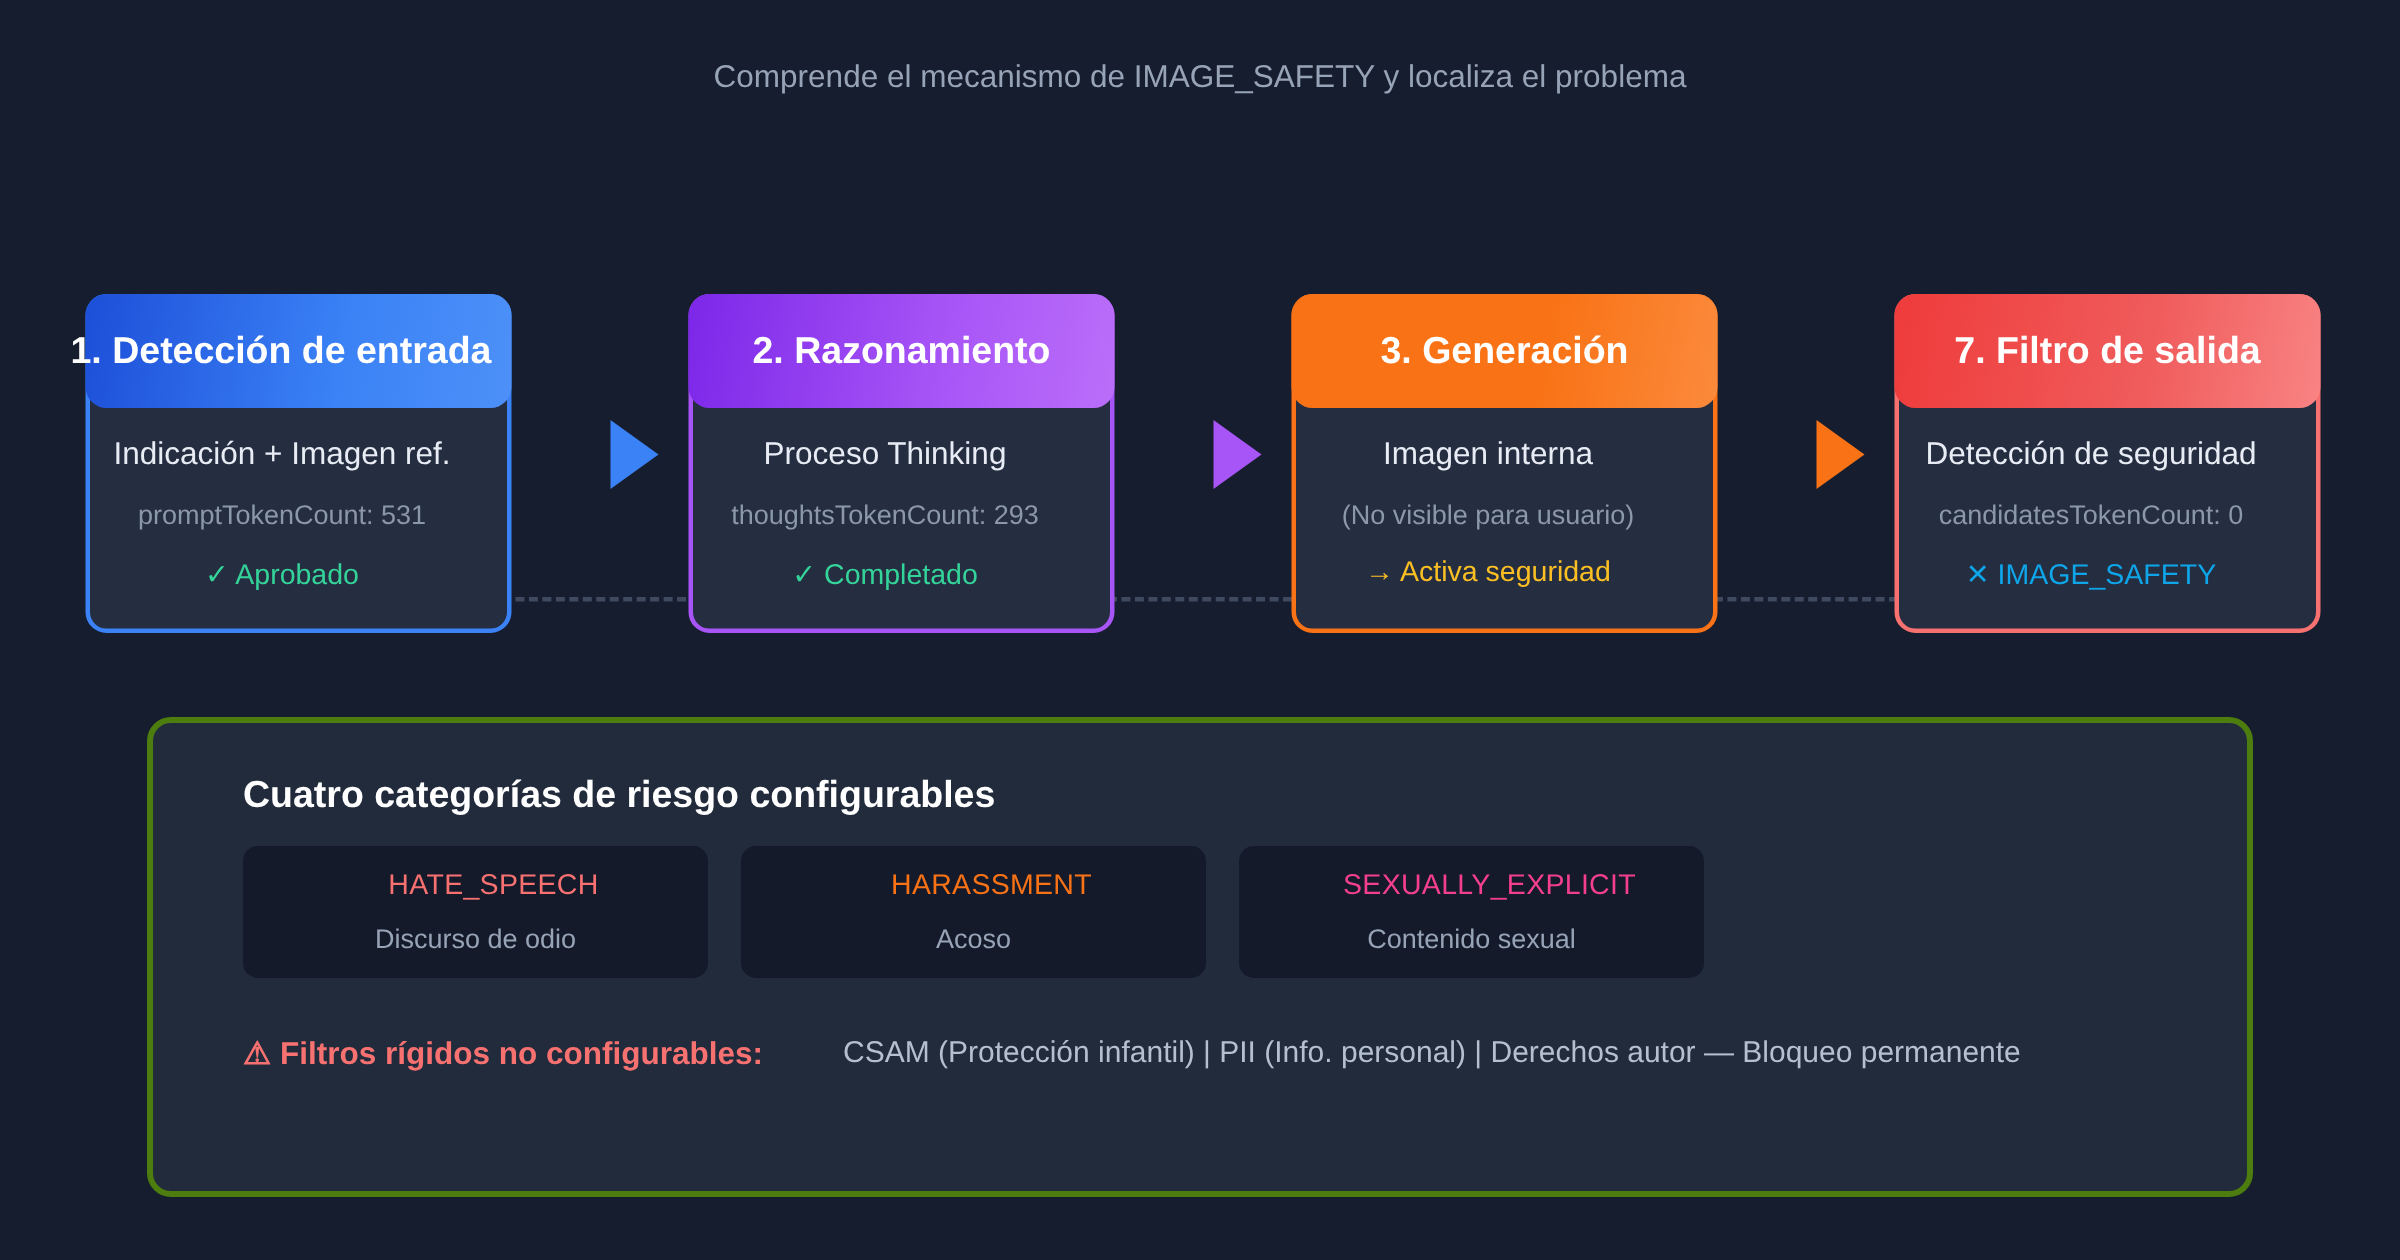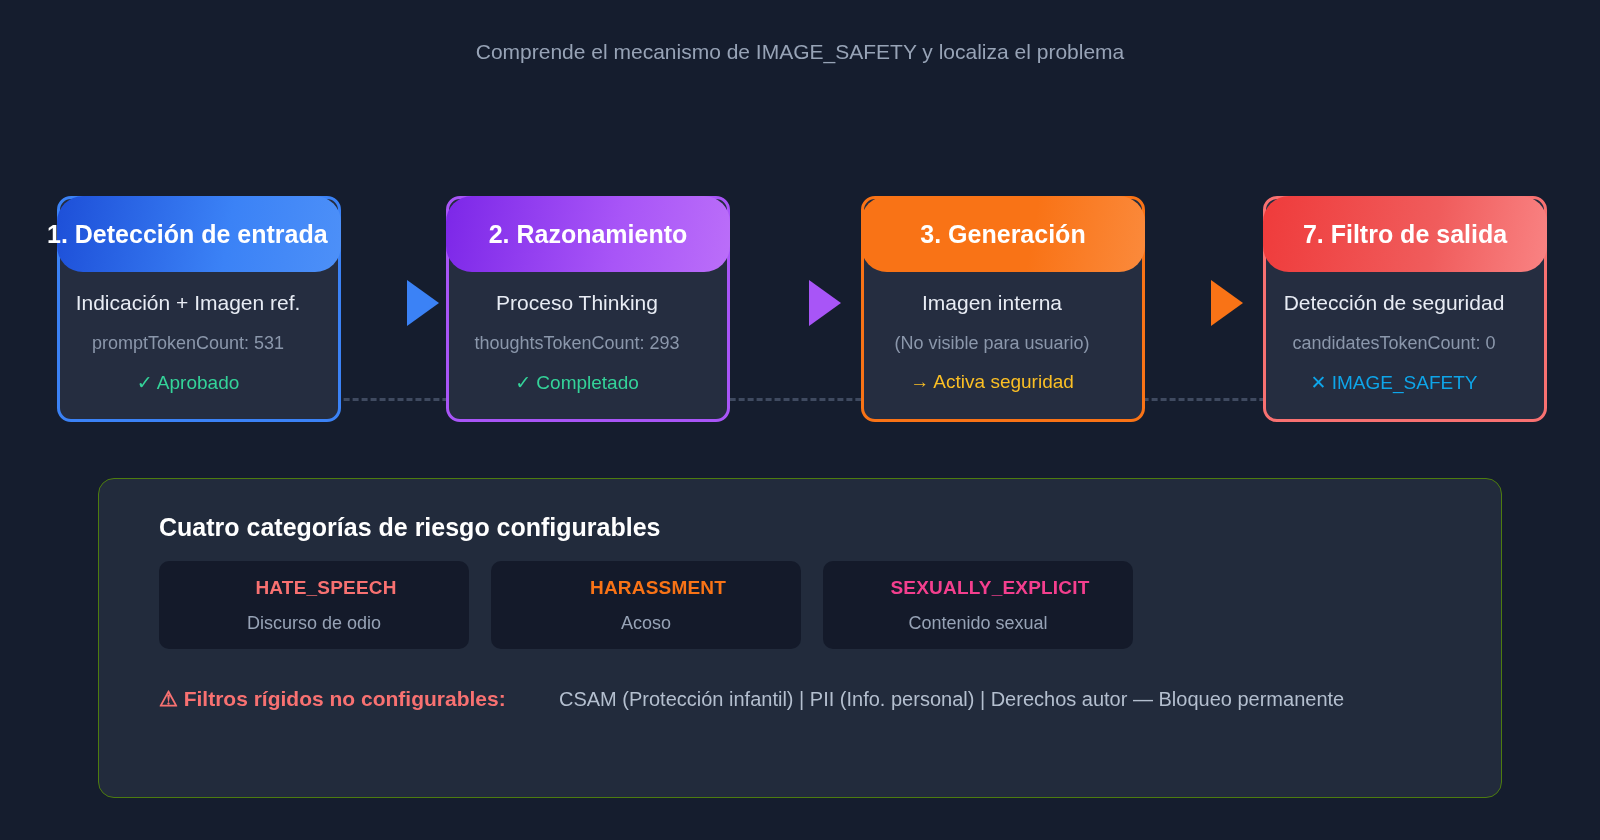--- a/index.html
+++ b/index.html
@@ -65,21 +65,21 @@
     background: #252d40;
     overflow: visible;
     z-index: 2;
   }
   .step-head {
     position: absolute;
     top: -3px;
     left: -3px;
     width: 284px;
     height: 76px;
-    border-radius: 26px;
+    border-radius: 14px;
     display: flex;
     align-items: center;
     justify-content: center;
     font-size: 25px;
     font-weight: bold;
     color: #ffffff;
     white-space: nowrap;
   }
   .step-body {
     position: absolute;
@@ -105,21 +105,21 @@
     white-space: nowrap;
   }
   .step-status {
     margin-top: 17px;
     font-size: 19px;
     white-space: nowrap;
   }
 
   
   #step-1 { left: 57px; }
-  #step-2 { left: 446px; }
+  #step-2 { left: 459px; }
   #step-3 { left: 861px; }
   #step-4 { left: 1263px; }
 
   
   #step-1 { border-color: #3b82f6; }
   #step-1 .step-head { background: linear-gradient(100deg, #1d4fd8 0%, #3b82f6 60%, #4d90f8 100%); }
   #step-2 { border-color: #a855f7; }
   #step-2 .step-head { background: linear-gradient(100deg, #7c27e8 0%, #a855f7 60%, #bb6ef9 100%); }
   #step-3 { border-color: #f97316; }
   #step-3 .step-head { background: linear-gradient(100deg, #f97316 0%, #f97316 60%, #fb8a3c 100%); }
@@ -150,21 +150,21 @@
   #arrow-3 { left: 1211px; top: 84px; border-left-color: #f97316; }
 
   
   .panel {
     position: absolute;
     left: 98px;
     top: 478px;
     width: 1404px;
     height: 320px;
     background: #222b3c;
-    border: 1px solid #4d7c0f;
+    border: 4px solid #4d7c0f;
     border-radius: 16px;
   }
   .panel-title {
     position: absolute;
     left: 60px;
     top: 34px;
     font-size: 25px;
     font-weight: bold;
     color: #ffffff;
   }
@@ -182,21 +182,21 @@
     height: 88px;
     background: #141a2a;
     border-radius: 10px;
     display: flex;
     flex-direction: column;
     align-items: center;
     justify-content: center;
   }
   .chip-code {
     font-size: 19px;
-    font-weight: bold;
+    font-weight: normal;
     letter-spacing: 0.2px;
     margin-left: 24px;
   }
   .chip-desc {
     margin-top: 14px;
     font-size: 18px;
     color: #97a3b6;
   }
 
   

